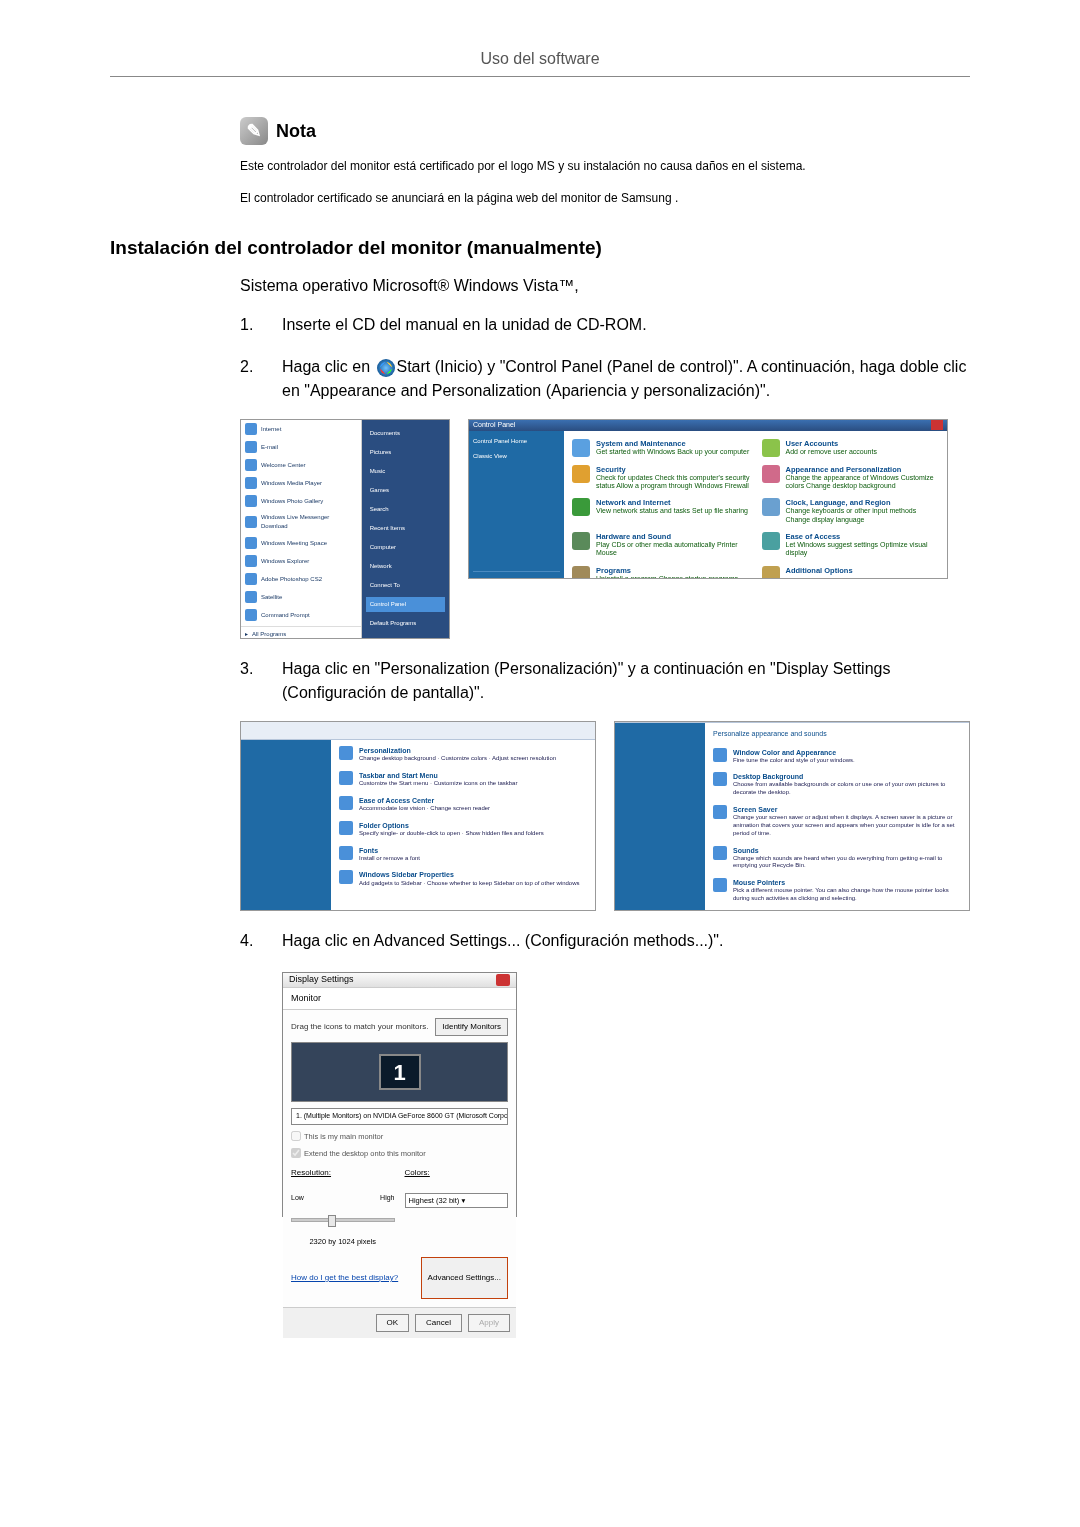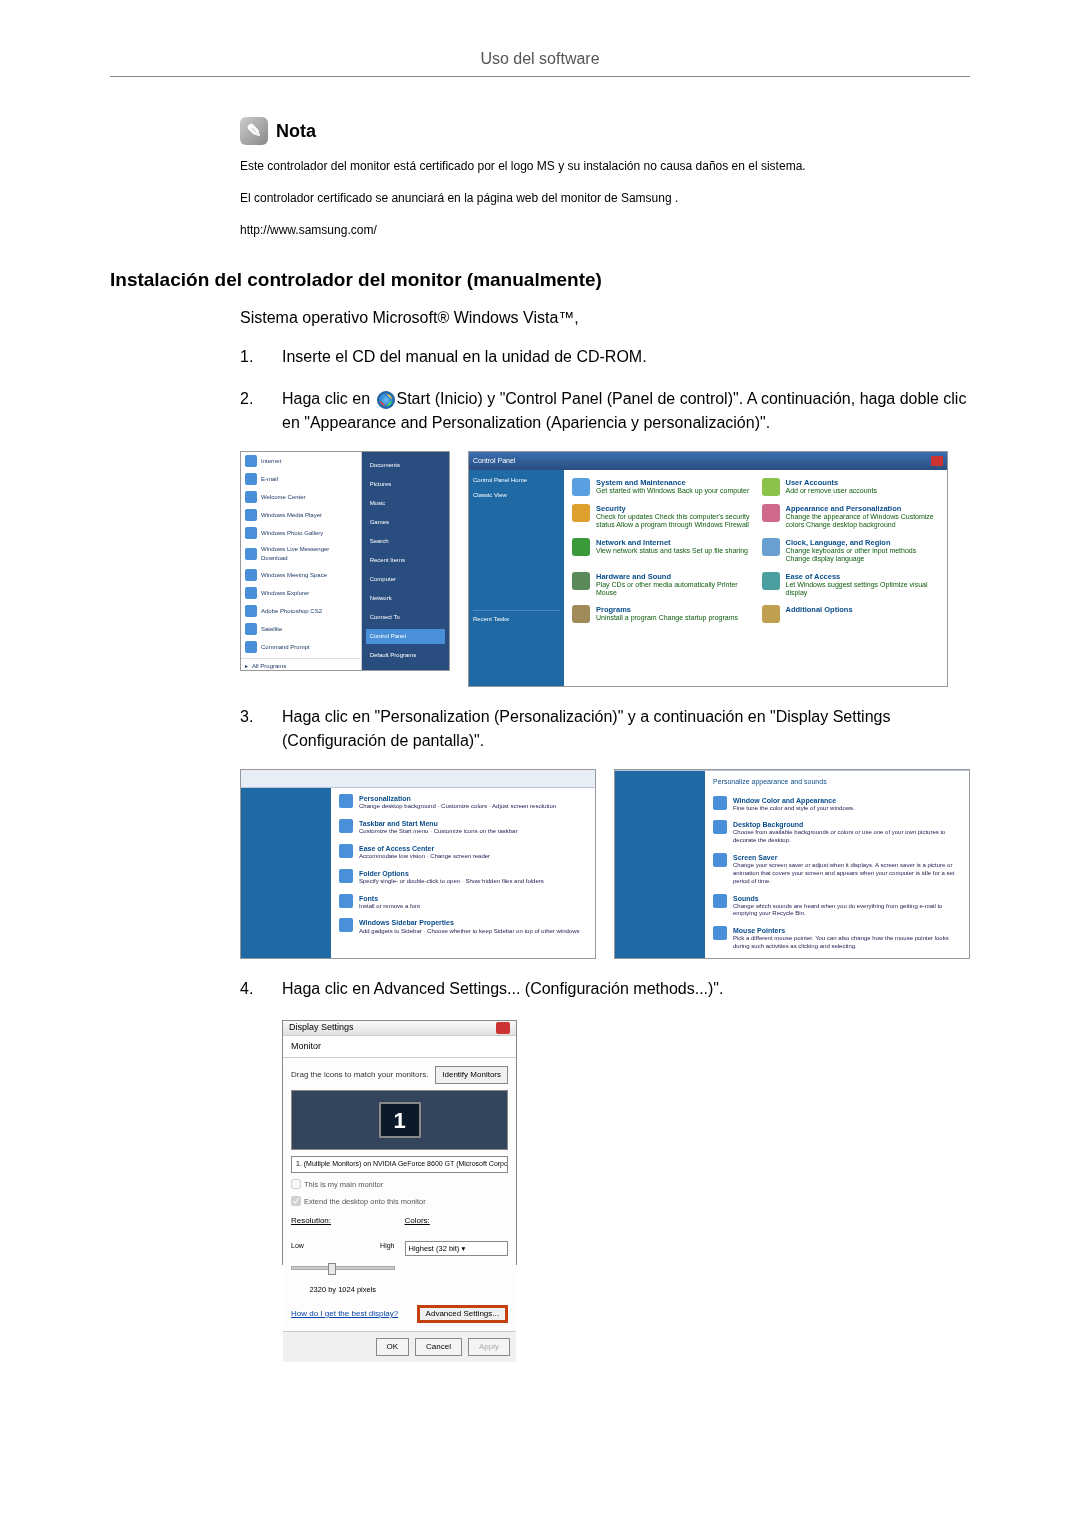--- a/index.html
+++ b/index.html
@@ -127,21 +127,21 @@
   .sm-right .sm-item { color: #fff; }
   .sm-item .ico {
     width: 12px;
     height: 12px;
     background: #4a90d9;
     border-radius: 2px;
     flex-shrink: 0;
   }
   .control-panel {
     width: 480px;
-    height: 236px;
+    height: 160px;
     display: flex;
     flex-direction: column;
   }
   .cp-titlebar {
     height: 18px;
     background: linear-gradient(#3a6fb0, #2a4d80);
     display: flex;
     align-items: center;
     justify-content: space-between;
     padding: 0 4px;
@@ -356,23 +356,23 @@
     font-size: 7.5px;
     padding: 1px 3px;
   }
   .ds-link {
     font-size: 8px;
     color: #0645ad;
     text-decoration: underline;
   }
   .ds-adv {
     align-self: flex-end;
-    border: 3px solid #c2410c;
+    border: 1px solid #c2410c;
     background: #f0f0f0;
-    padding: 0 6px;
+    padding: 14px 6px;
     font-size: 8px;
   }
   .ds-buttons {
     border-top: 1px solid #ccc;
     padding: 6px;
     display: flex;
     justify-content: flex-end;
     gap: 6px;
     background: #f0f0f0;
   }
@@ -411,21 +411,20 @@
 <div class="page">
   <div class="header-title">Uso del software</div>
 
   <div class="nota-block">
     <div class="nota-head">
       <div class="nota-icon">✎</div>
       <div class="nota-label">Nota</div>
     </div>
     <div class="nota-text">Este controlador del monitor está certificado por el logo MS y su instalación no causa daños en el sistema.</div>
     <div class="nota-text">El controlador certificado se anunciará en la página web del monitor de Samsung .</div>
-    <div class="nota-text">http://www.samsung.com/</div>
   </div>
 
   <div class="section-heading">Instalación del controlador del monitor (manualmente)</div>
   <div class="body-text">Sistema operativo Microsoft® Windows Vista™,</div>
 
   <ol class="steps">
     <li><span>Inserte el CD del manual en la unidad de CD-ROM.</span></li>
 
     <li>
       <span>Haga clic en </span><span class="start-inline-icon"></span><span>Start (Inicio) y "Control Panel (Panel de control)". A continuación, haga doble clic en "Appearance and Personalization (Apariencia y personalización)".</span>

